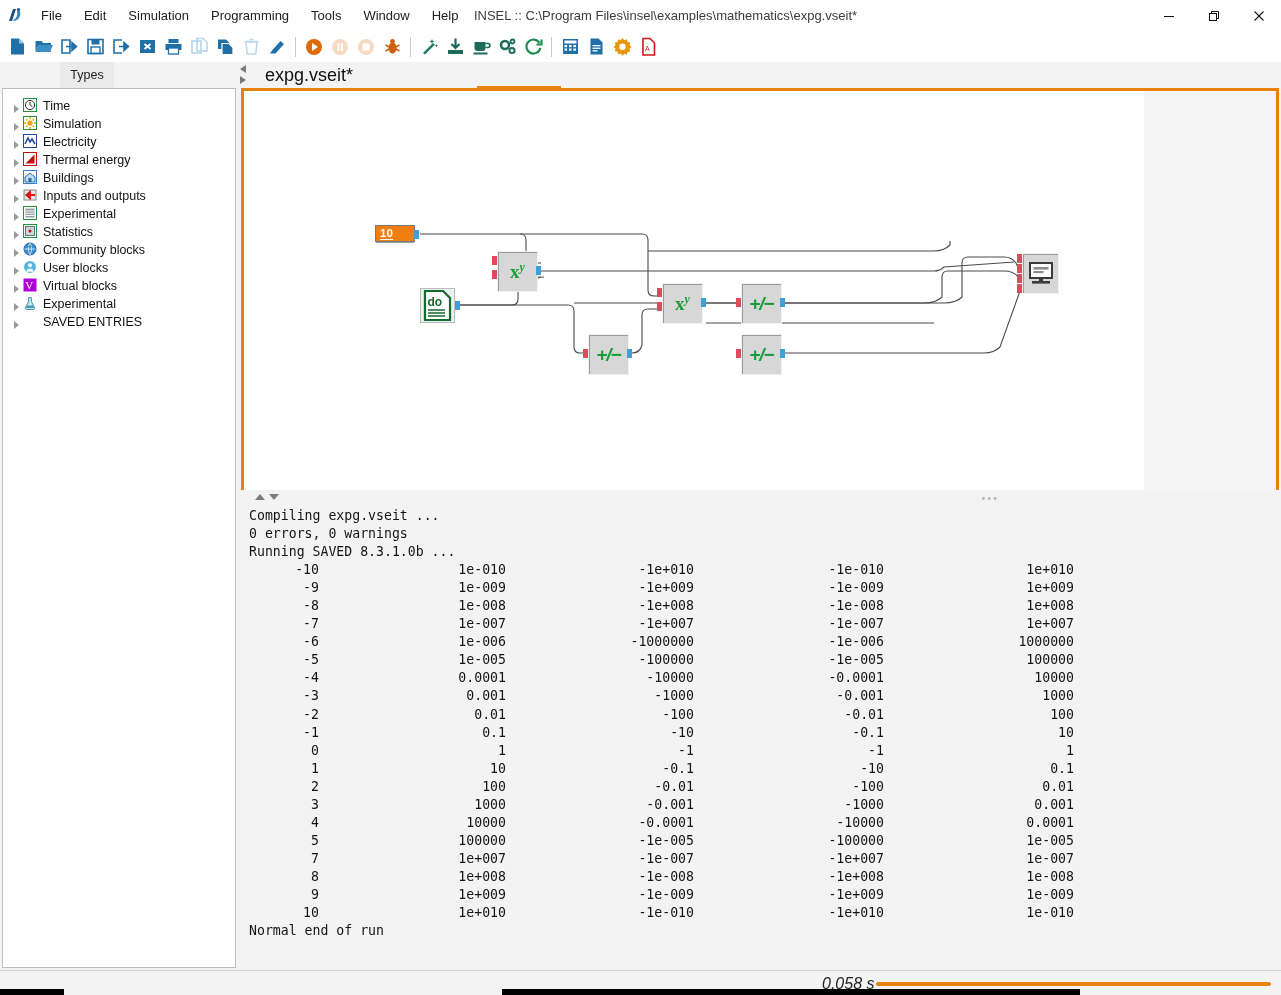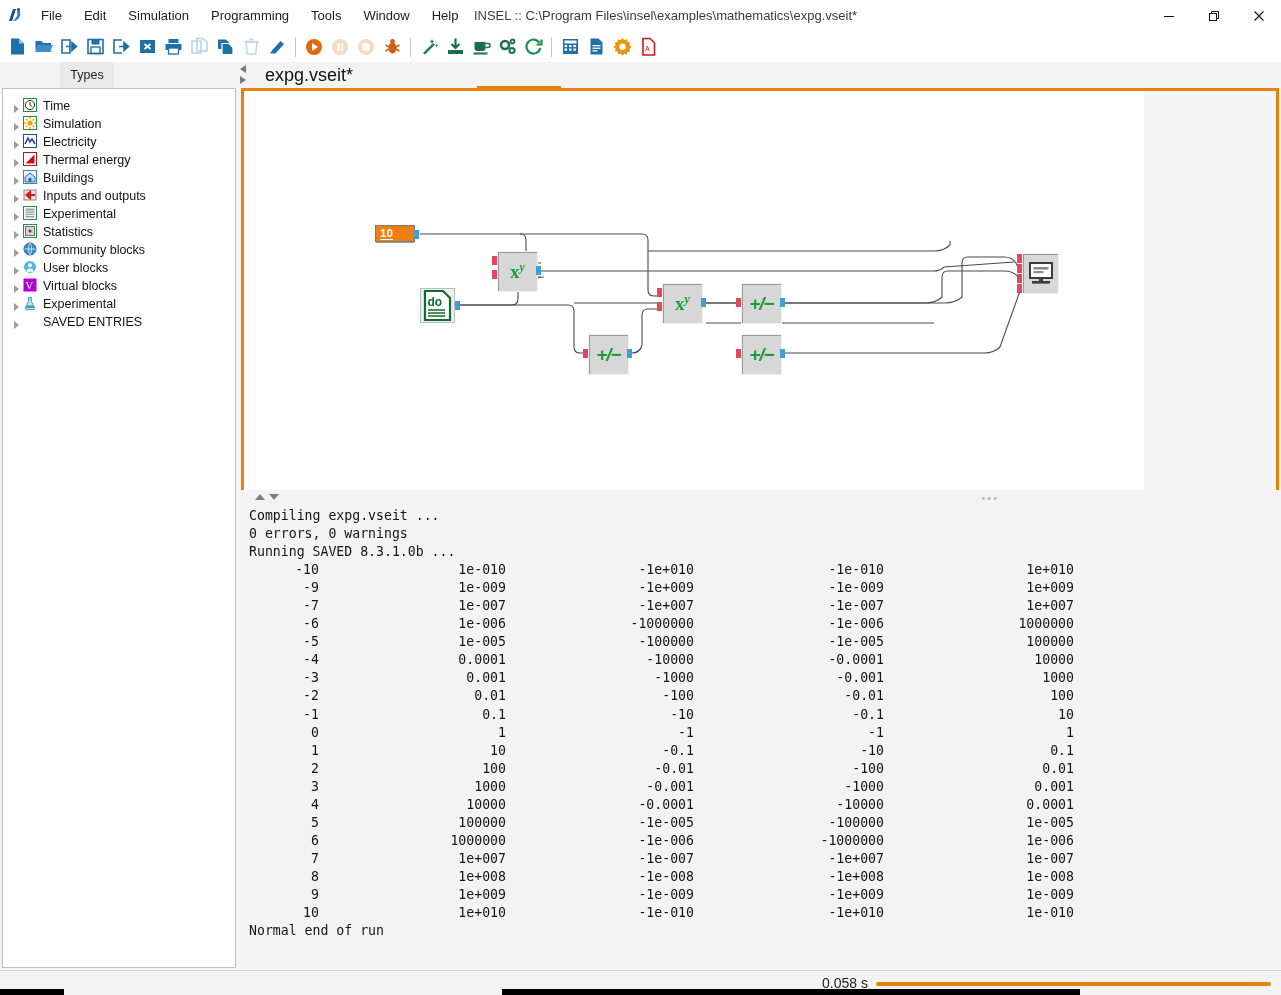--- a/index.html
+++ b/index.html
@@ -141,21 +141,21 @@
   .c2{width:188px;}
   .c3{width:190px;}
   .c4{width:190px;}
 
   
   .statusarea{
     position:absolute;left:0;top:970px;width:1281px;height:25px;background:#f3f3f3;
     border-top:1px solid #cfd3d6;
   }
   .status-time{
-    position:absolute;left:822px;top:4px;font-size:14px;color:#222;
+    position:absolute;left:822px;top:4px;font-size:16px;color:#222;font-style:italic;
   }
   .progress{
     position:absolute;left:876px;top:11px;width:395px;height:4px;background:#e8820c;border-radius:2px;
   }
   .taskstrip{position:absolute;left:0;top:989px;width:1281px;height:6px;background:#ffffff;}
   .ts-seg{position:absolute;top:0;height:6px;}
 </style>
 </head>
 <body>
 
@@ -694,34 +694,34 @@
   </div>
 
   <div class="console">
     <div class="console-left-rail"></div>
     <div id="console-body">
         <div class="cline">Compiling expg.vseit ...</div>
         <div class="cline">0 errors, 0 warnings</div>
         <div class="cline">Running SAVED 8.3.1.0b ...</div>
         <div class="cline"><span class="ctab c0">-10</span><span class="ctab c1">1e-010</span><span class="ctab c2">-1e+010</span><span class="ctab c3">-1e-010</span><span class="ctab c4">1e+010</span></div>
         <div class="cline"><span class="ctab c0">-9</span><span class="ctab c1">1e-009</span><span class="ctab c2">-1e+009</span><span class="ctab c3">-1e-009</span><span class="ctab c4">1e+009</span></div>
+        <div class="cline"><span class="ctab c0">-8</span><span class="ctab c1">1e-008</span><span class="ctab c2">-1e+008</span><span class="ctab c3">-1e-008</span><span class="ctab c4">1e+008</span></div>
         <div class="cline"><span class="ctab c0">-7</span><span class="ctab c1">1e-007</span><span class="ctab c2">-1e+007</span><span class="ctab c3">-1e-007</span><span class="ctab c4">1e+007</span></div>
         <div class="cline"><span class="ctab c0">-6</span><span class="ctab c1">1e-006</span><span class="ctab c2">-1000000</span><span class="ctab c3">-1e-006</span><span class="ctab c4">1000000</span></div>
         <div class="cline"><span class="ctab c0">-5</span><span class="ctab c1">1e-005</span><span class="ctab c2">-100000</span><span class="ctab c3">-1e-005</span><span class="ctab c4">100000</span></div>
         <div class="cline"><span class="ctab c0">-4</span><span class="ctab c1">0.0001</span><span class="ctab c2">-10000</span><span class="ctab c3">-0.0001</span><span class="ctab c4">10000</span></div>
         <div class="cline"><span class="ctab c0">-3</span><span class="ctab c1">0.001</span><span class="ctab c2">-1000</span><span class="ctab c3">-0.001</span><span class="ctab c4">1000</span></div>
         <div class="cline"><span class="ctab c0">-2</span><span class="ctab c1">0.01</span><span class="ctab c2">-100</span><span class="ctab c3">-0.01</span><span class="ctab c4">100</span></div>
         <div class="cline"><span class="ctab c0">-1</span><span class="ctab c1">0.1</span><span class="ctab c2">-10</span><span class="ctab c3">-0.1</span><span class="ctab c4">10</span></div>
         <div class="cline"><span class="ctab c0">0</span><span class="ctab c1">1</span><span class="ctab c2">-1</span><span class="ctab c3">-1</span><span class="ctab c4">1</span></div>
         <div class="cline"><span class="ctab c0">1</span><span class="ctab c1">10</span><span class="ctab c2">-0.1</span><span class="ctab c3">-10</span><span class="ctab c4">0.1</span></div>
         <div class="cline"><span class="ctab c0">2</span><span class="ctab c1">100</span><span class="ctab c2">-0.01</span><span class="ctab c3">-100</span><span class="ctab c4">0.01</span></div>
         <div class="cline"><span class="ctab c0">3</span><span class="ctab c1">1000</span><span class="ctab c2">-0.001</span><span class="ctab c3">-1000</span><span class="ctab c4">0.001</span></div>
         <div class="cline"><span class="ctab c0">4</span><span class="ctab c1">10000</span><span class="ctab c2">-0.0001</span><span class="ctab c3">-10000</span><span class="ctab c4">0.0001</span></div>
         <div class="cline"><span class="ctab c0">5</span><span class="ctab c1">100000</span><span class="ctab c2">-1e-005</span><span class="ctab c3">-100000</span><span class="ctab c4">1e-005</span></div>
-        <div class="cline"><span class="ctab c0">6</span><span class="ctab c1">1000000</span><span class="ctab c2">-1e-006</span><span class="ctab c3">-1000000</span><span class="ctab c4">1e-006</span></div>
         <div class="cline"><span class="ctab c0">7</span><span class="ctab c1">1e+007</span><span class="ctab c2">-1e-007</span><span class="ctab c3">-1e+007</span><span class="ctab c4">1e-007</span></div>
         <div class="cline"><span class="ctab c0">8</span><span class="ctab c1">1e+008</span><span class="ctab c2">-1e-008</span><span class="ctab c3">-1e+008</span><span class="ctab c4">1e-008</span></div>
         <div class="cline"><span class="ctab c0">9</span><span class="ctab c1">1e+009</span><span class="ctab c2">-1e-009</span><span class="ctab c3">-1e+009</span><span class="ctab c4">1e-009</span></div>
         <div class="cline"><span class="ctab c0">10</span><span class="ctab c1">1e+010</span><span class="ctab c2">-1e-010</span><span class="ctab c3">-1e+010</span><span class="ctab c4">1e-010</span></div>
         <div class="cline">Normal end of run</div>
       </div>
   </div>
 
   <div class="statusarea">
     <span class="status-time">0.058 s</span>

